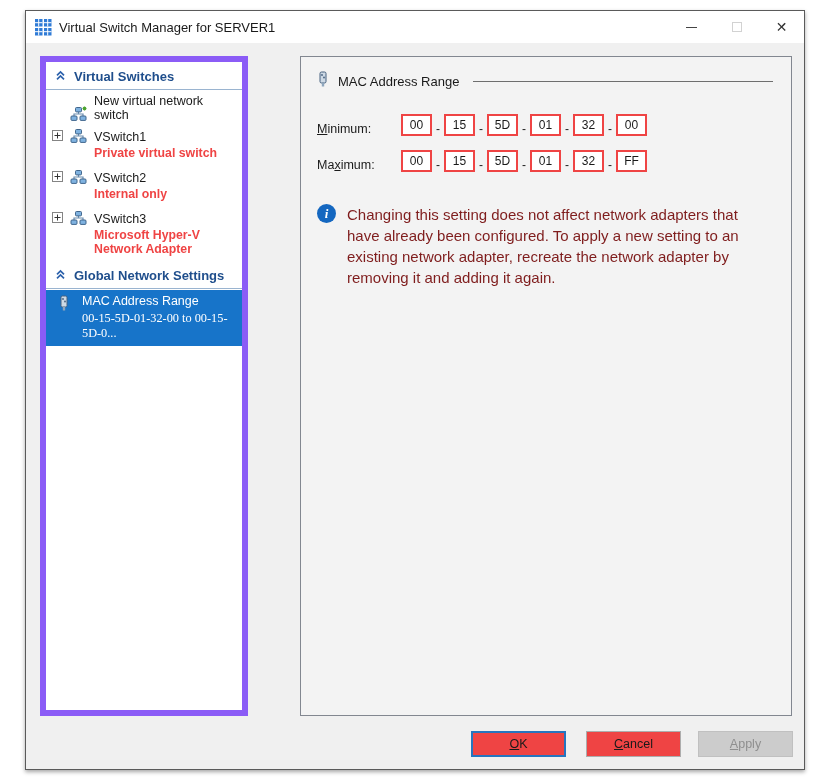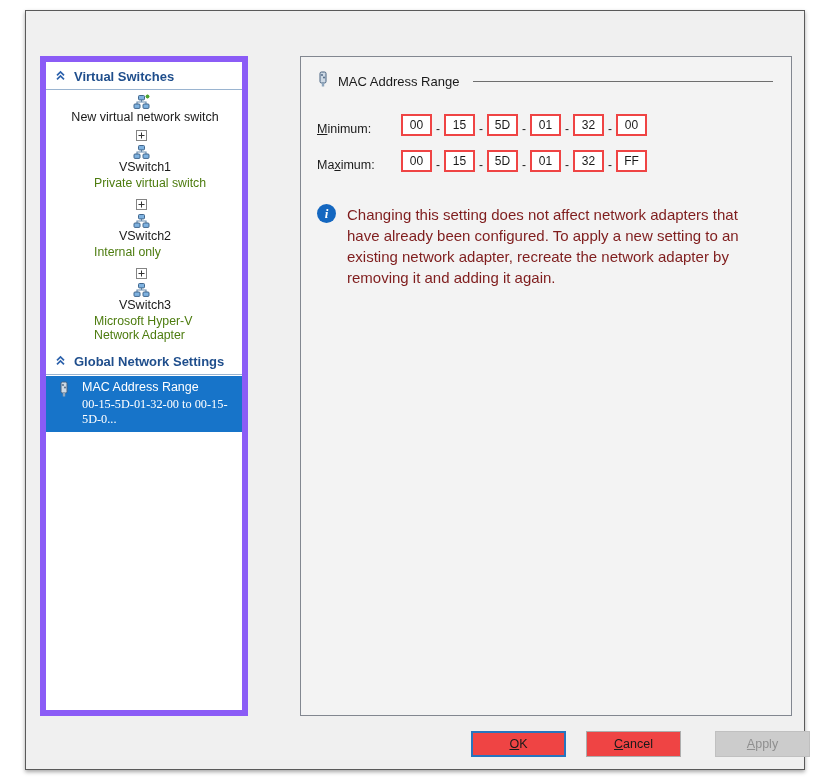--- a/index.html
+++ b/index.html
@@ -20,25 +20,25 @@
   .close-glyph { font-size: 14px; color: #333; line-height: 1; }
 
   .content { position: absolute; left: 0; right: 0; top: 32px; bottom: 0; background: #f0f0f0; }
 
   
   .sidebar { position: absolute; left: 14px; top: 13px; width: 208px; height: 660px;
     background: #ffffff; border: 6px solid #8b5cf6; overflow: hidden; font-size: 12.5px; }
   .section-header { display: flex; align-items: center; gap: 8px; padding: 7px 6px 5px 9px;
     border-bottom: 1px solid #9ab4d0; }
   .section-header .hdr-label { color: #1f4e8c; font-weight: bold; font-size: 13px; }
-  .tree-row { display: flex; align-items: center; padding: 4px 4px 2px 6px; flex-direction: column; }
+  .tree-row { display: flex; align-items: flex-end; padding: 4px 4px 2px 6px; }
   .expander-slot { width: 18px; flex: 0 0 auto; display: flex; align-items: center; }
   .tree-icon { width: 18px; height: 16px; flex: 0 0 auto; margin-right: 6px; display: flex; align-items: center; }
   .tree-label { color: #1a1a1a; }
-  .tree-sub { color: #4d7c0f; font-size: 12.3px; padding: 0 4px 5px 48px; }
+  .tree-sub { color: #ef4444; font-size: 12.3px; padding: 0 4px 5px 48px; font-weight: bold; }
   .selected-row { background: #1774c9; color: #fff; display: flex; padding: 4px 4px 5px 12px; margin-top: 1px; }
   .selected-row .sel-icon { width: 16px; flex: 0 0 auto; margin-right: 8px; padding-top: 1px; }
   .sel-label { font-size: 12.5px; color: #fff; }
   .sel-sub { font-size: 12.3px; color: #fff; margin-top: 3px; font-family: Liberation Serif, serif; }
 
   
   .main-panel { position: absolute; left: 274px; top: 13px; width: 492px; height: 660px;
     background: #f3f3f3; border: 1px solid #828790; padding: 12px 18px 0 16px; }
   .panel-header { display: flex; align-items: center; gap: 9px; margin-top: 2px; }
   .panel-title { font-size: 13px; color: #1a1a1a; white-space: nowrap; }
@@ -55,28 +55,51 @@
     display: flex; align-items: center; justify-content: center; flex: 0 0 auto;
     font-family: "Liberation Serif", serif; font-weight: bold; font-size: 13px; font-style: italic; }
   .note-text { font-size: 15px; color: #7f1d1d; max-width: 442px; line-height: 1.4; }
 
   
   .btn { position: absolute; height: 26px; width: 95px; top: 688px;
     background: #ef4444; border: 1px solid #adadad; font-size: 12.5px; color: #1a1a1a;
     display: flex; align-items: center; justify-content: center; font-family: "Liberation Sans", sans-serif; }
   .btn-ok { left: 445px; border: 2px solid #2675bf; }
   .btn-cancel { left: 560px; }
-  .btn-apply { left: 689px; background: #cccccc; border-color: #c0c0c0; color: #8f8f8f; }
+  .btn-apply { left: 672px; background: #cccccc; border-color: #c0c0c0; color: #8f8f8f; }
   .mn { text-decoration: underline; }
 </style>
 </head>
 <body>
 
 <div class="window">
 
+  <div class="titlebar">
+    <span class="app-icon">
+      <svg width="17" height="17" viewBox="0 0 17 17">
+        <rect x="0" y="0" width="7.5" height="7.5" fill="#2f7bd6"></rect>
+        <rect x="9" y="0" width="7.5" height="7.5" fill="#2f7bd6"></rect>
+        <rect x="0" y="9" width="7.5" height="7.5" fill="#2f7bd6"></rect>
+        <rect x="9" y="9" width="7.5" height="7.5" fill="#2f7bd6"></rect>
+        <path d="M3.7 0v7.5 M12.7 0v7.5 M3.7 9v7.5 M12.7 9v7.5 M0 3.7h7.5 M9 3.7h7.5 M0 12.7h7.5 M9 12.7h7.5" stroke="#ffffff" stroke-width="1"></path>
+      </svg>
+    </span>
+    <span class="title-text">Virtual Switch Manager for SERVER1</span>
+    <div class="caption-buttons">
+      <div class="cap-btn">
+        <span class="min-glyph"></span>
+      </div>
+      <div class="cap-btn">
+        <span class="max-glyph"></span>
+      </div>
+      <div class="cap-btn">
+        <span class="close-glyph">✕</span>
+      </div>
+    </div>
+  </div>
 
   <div class="content">
 
     <div class="sidebar">
 
       <div class="section-header">
         <span>
           <svg width="11" height="11" viewBox="0 0 11 11" fill="none" stroke="#2d62ac" stroke-width="1.7">
             <path d="M2 5.4 L5.5 2 L9 5.4"></path>
               <path d="M2 9.4 L5.5 6 L9 9.4"></path>

